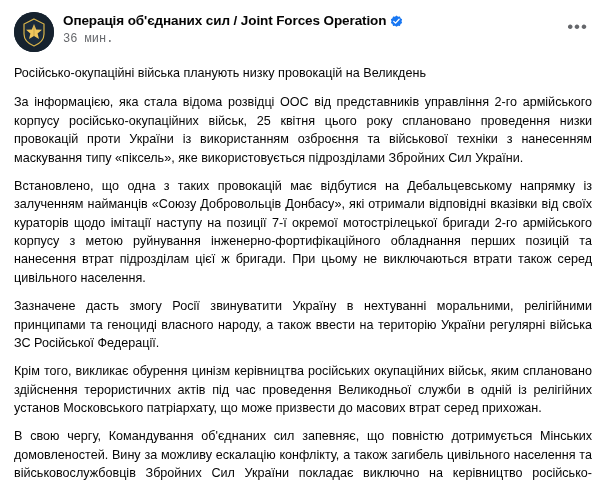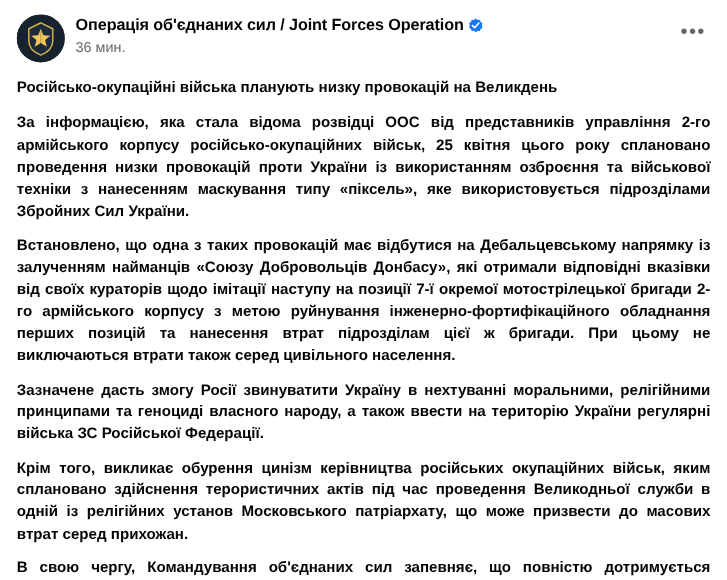--- a/index.html
+++ b/index.html
@@ -59,20 +59,21 @@
   }
   .verified {
     margin-left: 4px;
     display: inline-flex;
     align-items: center;
   }
   .meta-row {
     display: flex;
     align-items: center;
     margin-top: 3px;
+    font-family: Liberation Mono, monospace;
   }
   .timestamp {
     font-size: 12px;
     color: #65676b;
   }
   .menu-dots {
     position: absolute;
     right: 0;
     top: 4px;
     color: #65676b;
@@ -85,21 +86,20 @@
   }
   .post-body {
     padding-top: 8px;
     font-size: 12.6px;
     line-height: 1.46;
     color: #050505;
     text-align: justify;
   }
   .post-body p {
     margin: 0 0 10px 0;
-    font-weight: bold;
   }
   .post-body p:last-child {
     margin-bottom: 0;
   }
   .lede {
     margin-bottom: 11px !important;
   }
 </style>
 </head>
 <body>

